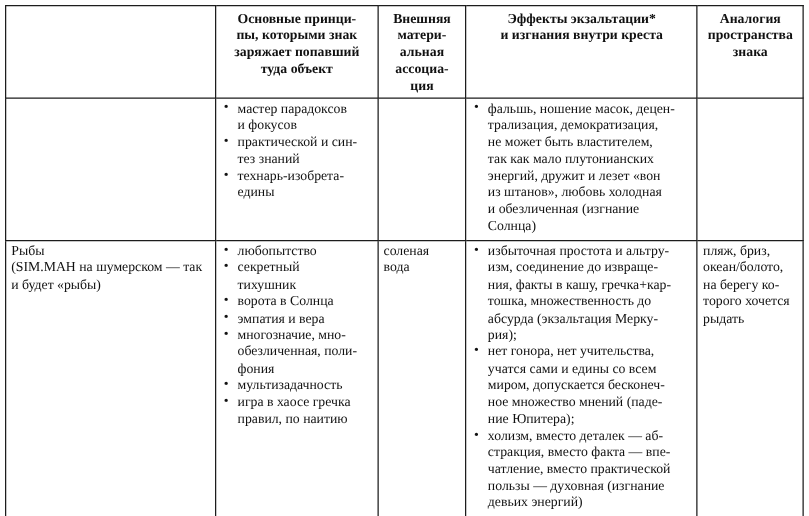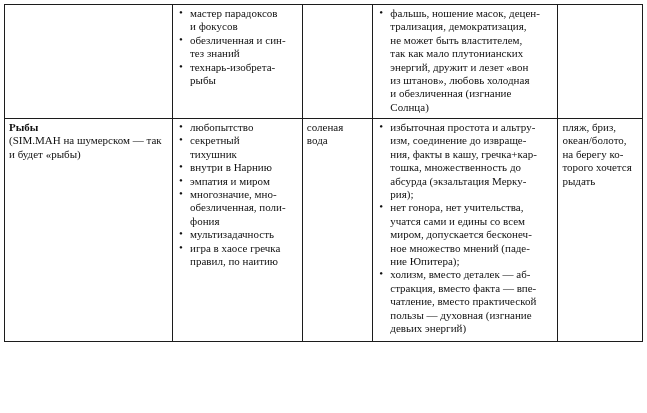--- a/index.html
+++ b/index.html
@@ -52,49 +52,66 @@
     padding-left: 13px;
     white-space: pre-line;
   }
   .li::before {
     content: "\2022";
     position: absolute;
     left: 2px;
     top: -1px;
     font-size: 11px;
   }
-  .sign-name { font-weight: bold; white-space: pre-line; }
+  .sign-name { font-weight: normal; white-space: pre-line; }
   .sign-note { white-space: pre-line; }
 </style>
 </head>
 <body>
 
 <div class="page">
   <table class="zodiac-table">
     <colgroup>
       <col class="col-sign">
       <col class="col-principles">
       <col class="col-assoc">
       <col class="col-effects">
       <col class="col-space">
     </colgroup>
 
     <tbody>
+        <tr class="header-row">
+      <th></th>
+      <th>Основные принци-
+пы, которыми знак
+заряжает попавший
+туда объект</th>
+      <th>Внешняя
+матери-
+альная
+ассоциа-
+ция</th>
+      <th>Эффекты экзальтации*
+и изгнания внутри креста</th>
+      <th>Аналогия
+пространства
+знака</th>
+    </tr>
 
     <tr class="row-cont">
       <td>
         <div class="sign-name"></div>
       </td>
       <td>
         <div class="li">мастер парадоксов
 и фокусов</div>
-        <div class="li">обезличенная и син-
+        <div class="li">практической и син-
 тез знаний</div>
         <div class="li">технарь-изобрета-
-рыбы</div>
+едины</div>
       </td>
       <td>
         <div class="pre"></div>
       </td>
       <td>
         <div class="li">фальшь, ношение масок, децен-
 трализация, демократизация,
 не может быть властителем,
 так как мало плутонианских
 энергий, дружит и лезет «вон
@@ -110,22 +127,22 @@
     <tr class="row-pisces">
       <td>
         <div class="sign-name">Рыбы</div>
         <div class="sign-note">(SIM.MAH на шумерском — так
 и будет «рыбы)</div>
       </td>
       <td>
         <div class="li">любопытство</div>
         <div class="li">секретный
 тихушник</div>
-        <div class="li">внутри в Нарнию</div>
-        <div class="li">эмпатия и миром</div>
+        <div class="li">ворота в Солнца</div>
+        <div class="li">эмпатия и вера</div>
         <div class="li">многозначие, мно-
 обезличенная, поли-
 фония</div>
         <div class="li">мультизадачность</div>
         <div class="li">игра в хаосе гречка
 правил, по наитию</div>
       </td>
       <td>
         <div class="pre">соленая
 вода</div>

